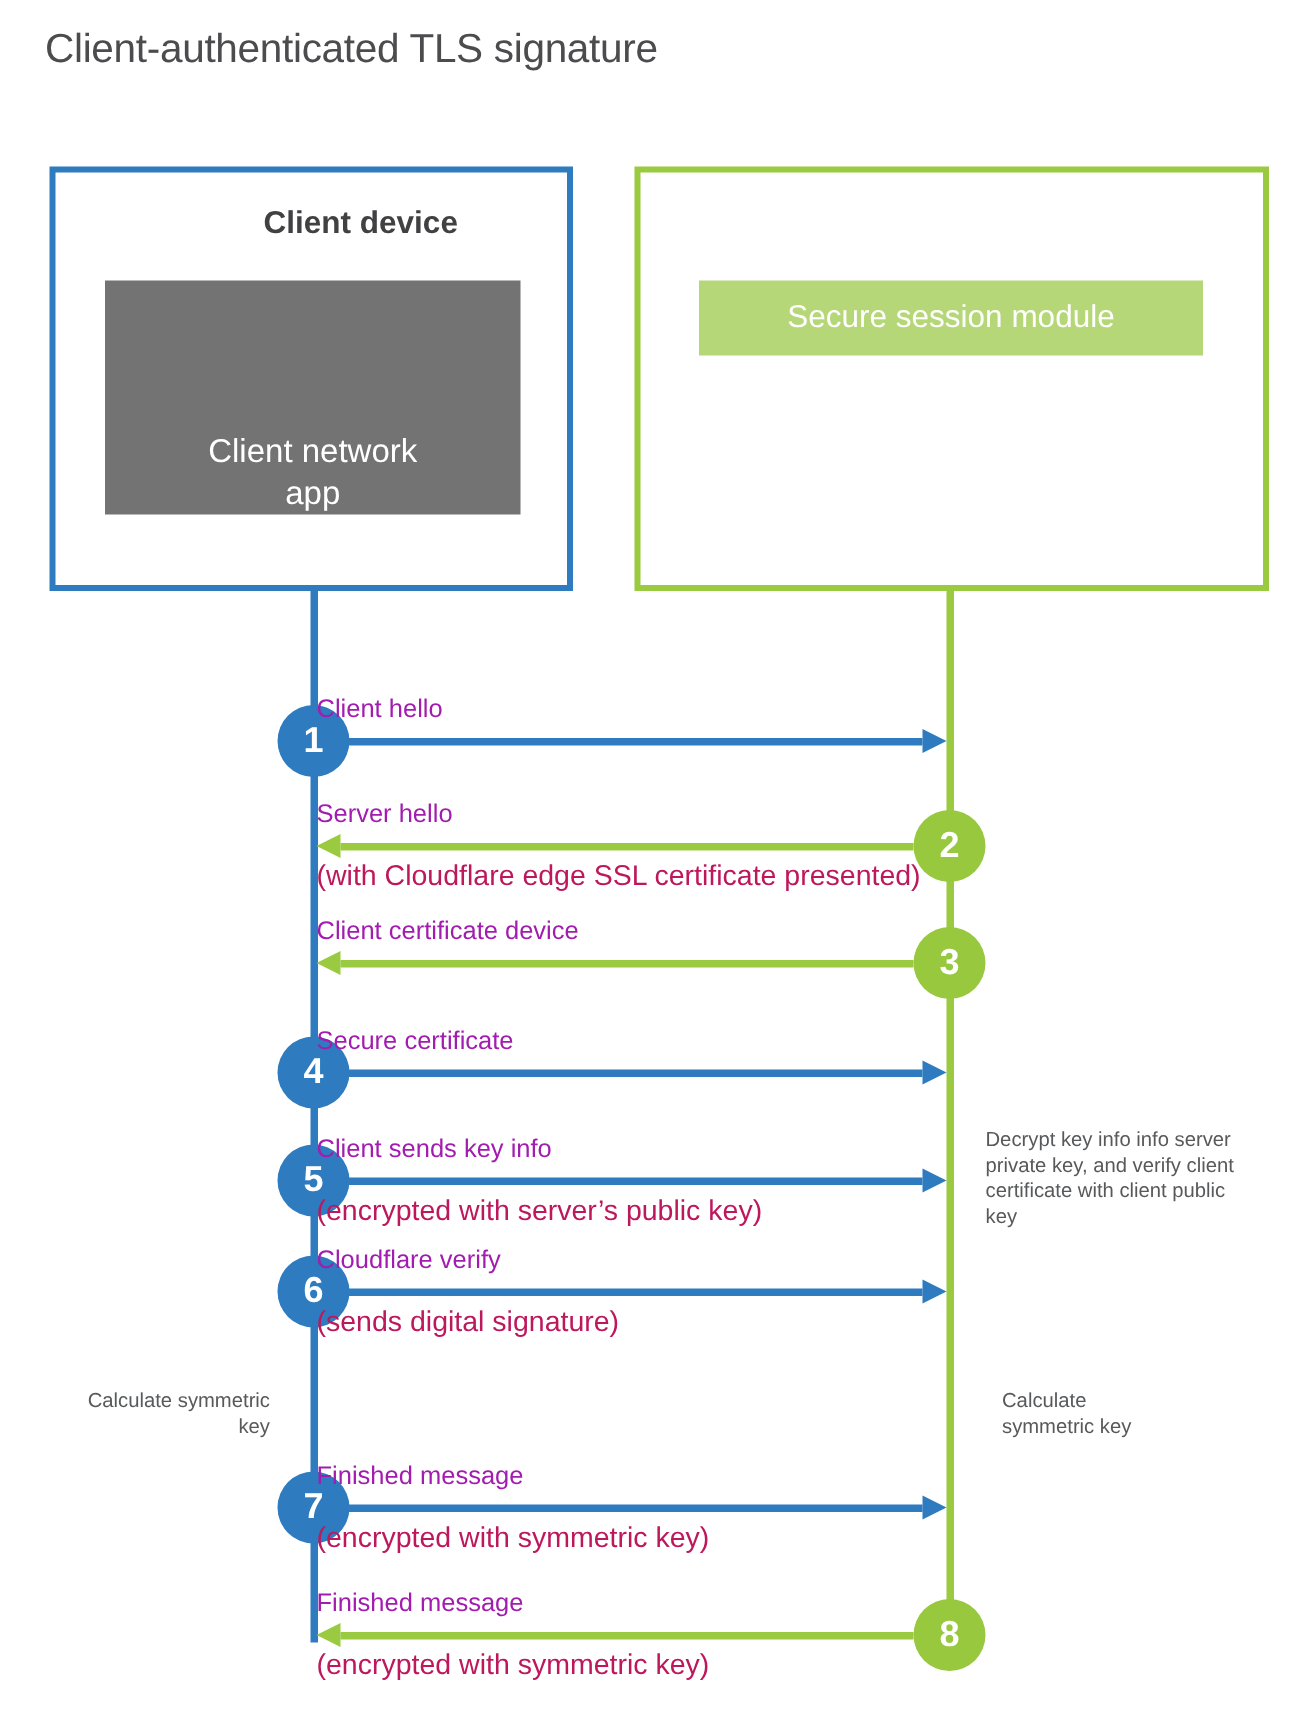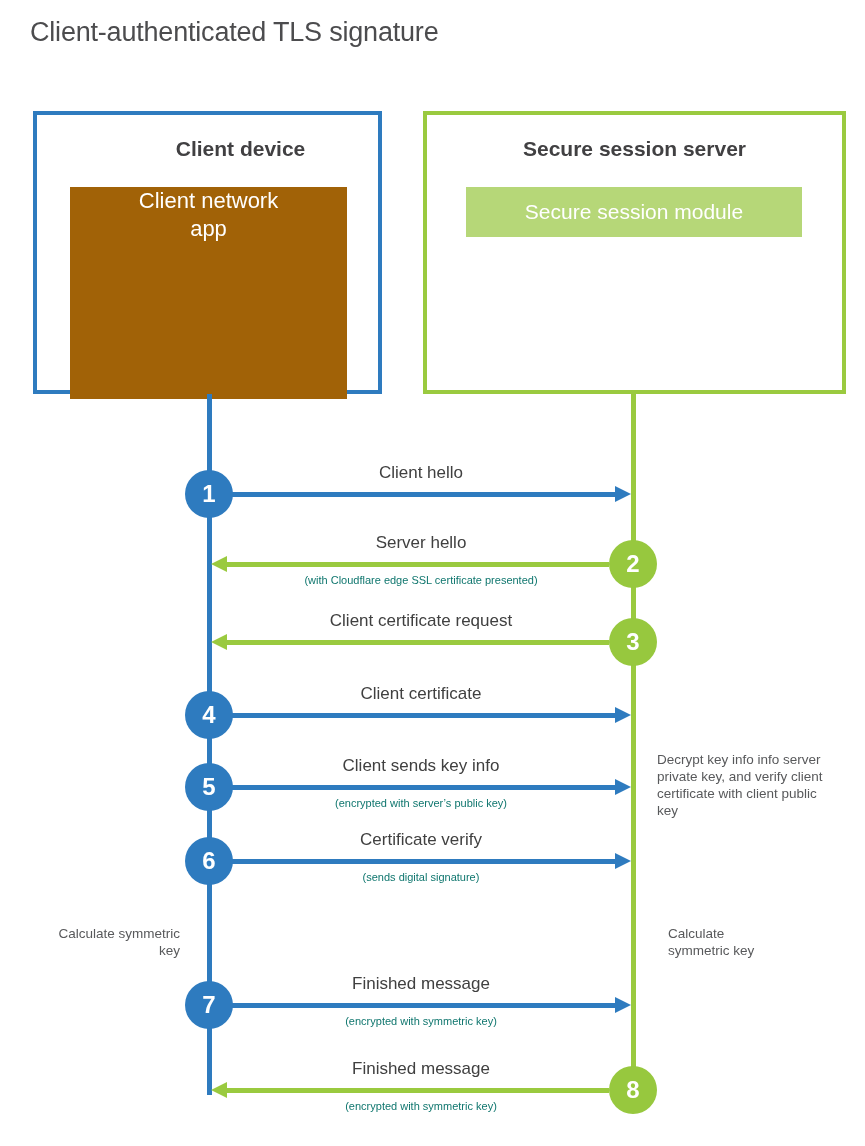--- a/index.html
+++ b/index.html
@@ -10,61 +10,60 @@
   .abs{position:absolute;}
   
   .page-title{left:30px;top:17px;font-size:27px;font-weight:400;color:#4c4c4e;letter-spacing:-0.2px;}
   
   .actor-box{box-sizing:border-box;top:111px;height:283px;background:#ffffff;}
   .client-box{left:33px;width:349px;border:4px solid #2e7bbf;}
   .server-box{left:423px;width:423px;border:4px solid #9aca3f;}
   .actor-title{top:137px;font-size:21px;font-weight:700;color:#414042;text-align:center;}
   .client-title{left:33px;width:415px;}
   .server-title{left:423px;width:423px;}
-  .app-box{left:70px;top:187px;width:277px;height:212px;background:#a16207;display:flex;align-items:flex-start;justify-content:center;}
+  .app-box{left:70px;top:187px;width:277px;height:156px;background:#737373;display:flex;align-items:flex-end;justify-content:center;}
   .app-box span{display:block;max-width:180px;text-align:center;color:#ffffff;font-size:22px;line-height:28px;}
   .bar{left:466px;width:336px;height:50px;background:#b6d778;color:#ffffff;font-size:21px;text-align:center;line-height:50px;}
   
   .vline{width:5px;}
   .vline.blue{background:#2e7bbf;left:207px;top:394px;height:701px;}
   .vline.green{background:#9aca3f;left:631px;top:394px;height:696px;}
   
   .circle{width:48px;height:48px;border-radius:50%;display:flex;align-items:center;justify-content:center;
           color:#ffffff;font-size:24px;font-weight:700;}
   .circle.blue{background:#2e7bbf;left:185px;}
   .circle.green{background:#97c83e;left:609px;}
   .hline{height:5px;}
   .hline.blue{background:#2e7bbf;left:231px;width:384px;}
   .hline.green{background:#9aca3f;left:227px;width:382px;}
   .ah{width:0;height:0;border-top:8px solid transparent;border-bottom:8px solid transparent;}
   .ah-right{left:615px;border-left:16px solid #2e7bbf;}
   .ah-left{left:211px;border-right:16px solid #9aca3f;}
-  .lbl{left:211px;width:420px;text-align:center;font-size:17px;color:#404040;}
-  .sub{left:211px;width:420px;text-align:center;font-size:11px;color:#0f766e;}
+  .lbl{left:211px;width:420px;text-align:left;font-size:17px;color:#a21caf;}
+  .sub{left:211px;width:420px;font-size:19px;color:#be185d;}
   
   .note{font-size:13.5px;line-height:17px;color:#58595b;}
   .note-decrypt{left:657px;top:751px;width:172px;text-align:left;}
   .calc-left{left:40px;top:925px;width:140px;text-align:right;}
   .calc-right{left:668px;top:925px;width:110px;text-align:left;}
 </style>
 </head>
 <body>
 
 <div class="canvas">
 
   <div class="abs page-title">Client-authenticated TLS signature</div>
 
   <div class="abs actor-box client-box"></div>
   <div class="abs actor-title client-title">Client device</div>
   <div class="abs app-box">
     <span>Client network app</span>
   </div>
 
   <div class="abs actor-box server-box"></div>
-  <div class="abs actor-title server-title">Secure session server</div>
   <div class="abs bar" style="top:187px">Secure session module</div>
 
   <div class="abs vline blue"></div>
   <div class="abs vline green"></div>
 
   <div class="abs circle blue" style="top:470px">
       <span>1</span>
     </div>
   <div class="abs hline blue" style="top:492px"></div>
   <div class="abs ah ah-right" style="top:486px"></div>
@@ -76,43 +75,43 @@
   <div class="abs hline green" style="top:562px"></div>
   <div class="abs ah ah-left" style="top:556px"></div>
   <div class="abs lbl" style="top:533px">Server hello</div>
   <div class="abs sub" style="top:574px">(with Cloudflare edge SSL certificate presented)</div>
 
   <div class="abs circle green" style="top:618px">
       <span>3</span>
     </div>
   <div class="abs hline green" style="top:640px"></div>
   <div class="abs ah ah-left" style="top:634px"></div>
-  <div class="abs lbl" style="top:611px">Client certificate request</div>
+  <div class="abs lbl" style="top:611px">Client certificate device</div>
 
   <div class="abs circle blue" style="top:691px">
       <span>4</span>
     </div>
   <div class="abs hline blue" style="top:713px"></div>
   <div class="abs ah ah-right" style="top:707px"></div>
-  <div class="abs lbl" style="top:684px">Client certificate</div>
+  <div class="abs lbl" style="top:684px">Secure certificate</div>
 
   <div class="abs circle blue" style="top:763px">
       <span>5</span>
     </div>
   <div class="abs hline blue" style="top:785px"></div>
   <div class="abs ah ah-right" style="top:779px"></div>
   <div class="abs lbl" style="top:756px">Client sends key info</div>
   <div class="abs sub" style="top:797px">(encrypted with server’s public key)</div>
 
   <div class="abs circle blue" style="top:837px">
       <span>6</span>
     </div>
   <div class="abs hline blue" style="top:859px"></div>
   <div class="abs ah ah-right" style="top:853px"></div>
-  <div class="abs lbl" style="top:830px">Certificate verify</div>
+  <div class="abs lbl" style="top:830px">Cloudflare verify</div>
   <div class="abs sub" style="top:871px">(sends digital signature)</div>
 
   <div class="abs circle blue" style="top:981px">
       <span>7</span>
     </div>
   <div class="abs hline blue" style="top:1003px"></div>
   <div class="abs ah ah-right" style="top:997px"></div>
   <div class="abs lbl" style="top:974px">Finished message</div>
   <div class="abs sub" style="top:1015px">(encrypted with symmetric key)</div>
 

